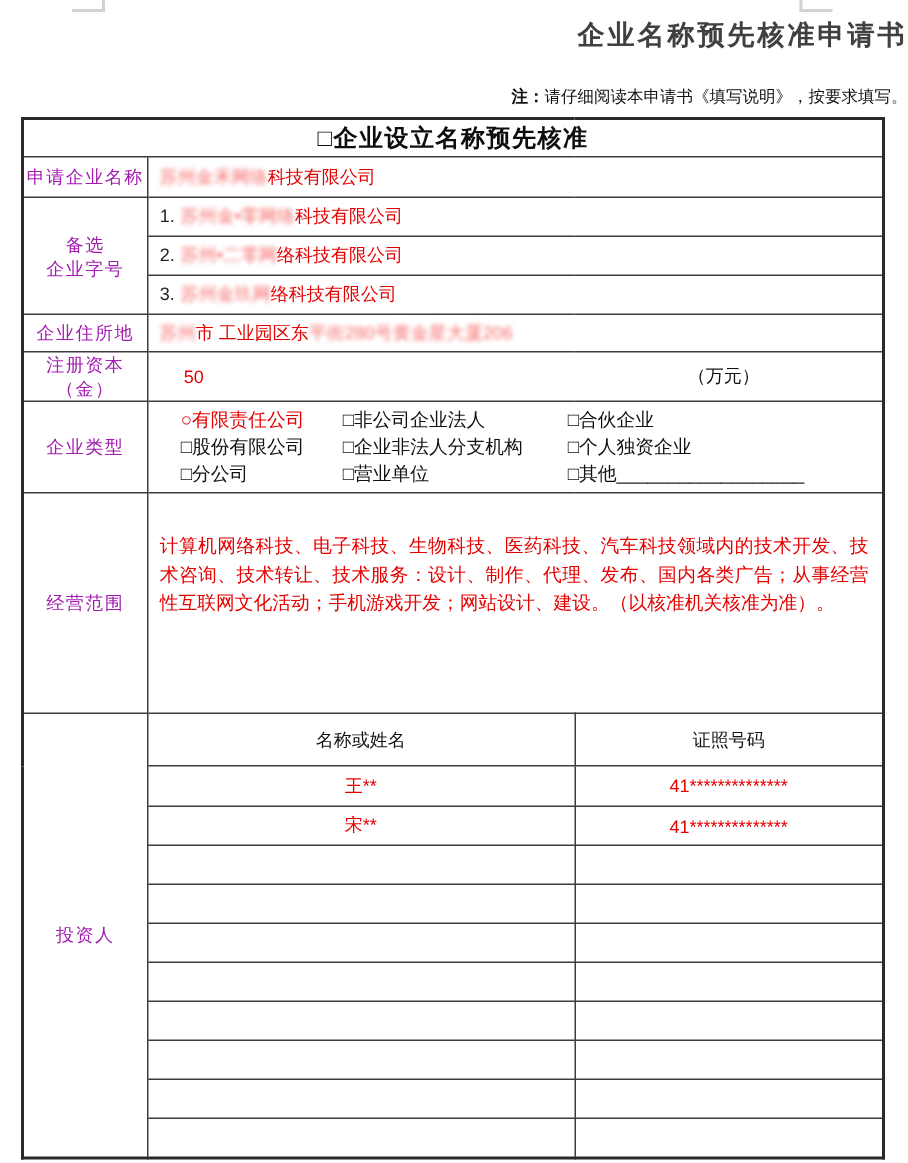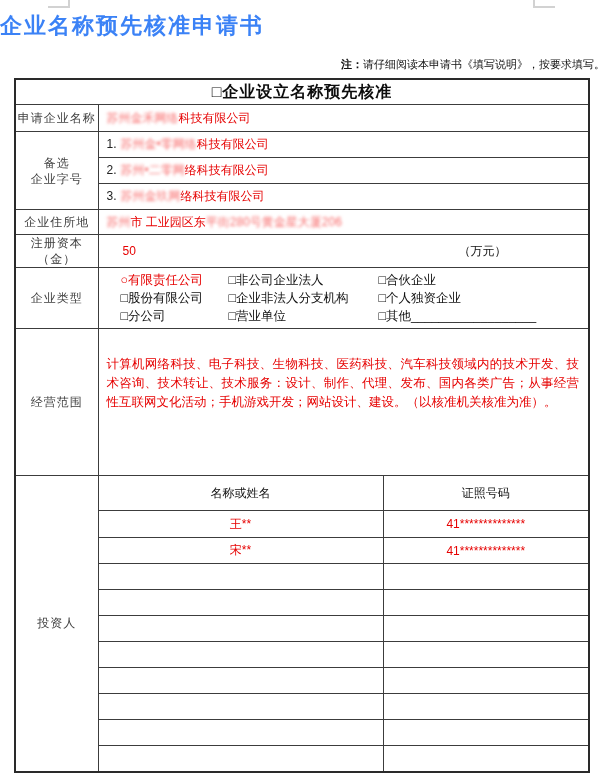--- a/index.html
+++ b/index.html
@@ -2,33 +2,33 @@
 <html><head>
 <meta charset="utf-8">
 <style>
   html,body{margin:0;padding:0;}
   body{
     width:605px;height:775px;background:#ffffff;position:relative;overflow:hidden;
     font-family:"Liberation Sans","DejaVu Sans",sans-serif;color:#1a1a1a;
   }
   .crop{position:absolute;background:#d2d2d2;}
   .doc-title{
-    position:absolute;top:11px;left:0;width:605px;text-align:left;
-    font-size:22px;font-weight:bold;letter-spacing:2px;color:#3b82f6;
+    position:absolute;top:11px;left:0;width:605px;text-align:right;
+    font-size:18px;font-weight:bold;letter-spacing:2px;color:#404040;
   }
   .doc-note{position:absolute;top:57px;left:0;width:605px;text-align:right;font-size:11px;color:#111;}
   .doc-note .np{font-weight:bold;}
   table.form{
     position:absolute;left:14px;top:78px;width:574px;
     border-collapse:collapse;table-layout:fixed;
     border:2px solid #2a2a2a;
   }
   td{border:1px solid #3c3c3c;font-size:12px;padding:0;vertical-align:middle;overflow:hidden;}
   .sec-header{height:24px;text-align:center;font-weight:bold;font-size:16px;letter-spacing:1px;color:#0d0d0d;}
-  .lbl{text-align:center;letter-spacing:1px;color:#404040;white-space:pre-line;line-height:16px;}
+  .lbl{text-align:center;letter-spacing:1px;color:#a21caf;white-space:pre-line;line-height:16px;}
   .val{padding-left:8px;}
   .red{color:#e60000;}
   .blur{color:#f86a6a;filter:blur(1.5px);}
   .num{color:#222;margin-right:4px;}
   .cap-cell{position:relative;padding-left:24px;}
   .cap-unit{position:absolute;left:360px;top:50%;transform:translateY(-50%);color:#111;}
   .type-cell{padding:4px 16px 4px 22px;vertical-align:middle;}
   .type-grid{display:grid;grid-template-columns:108px 150px auto;row-gap:2px;font-size:12.5px;line-height:16px;color:#111;}
   .opt{white-space:nowrap;}
   .opt.sel{color:#e60000;}

